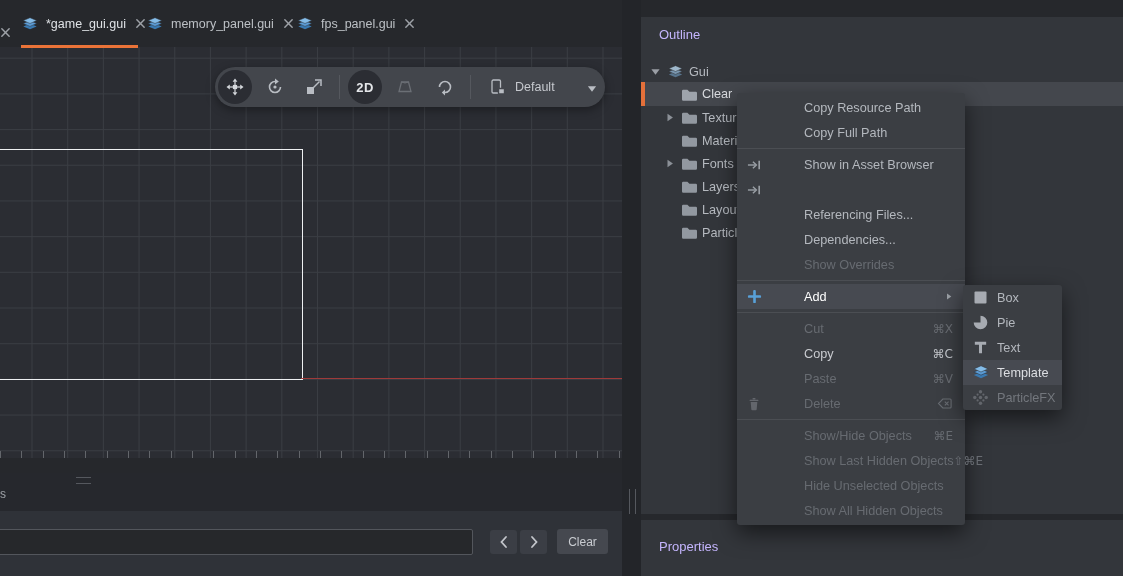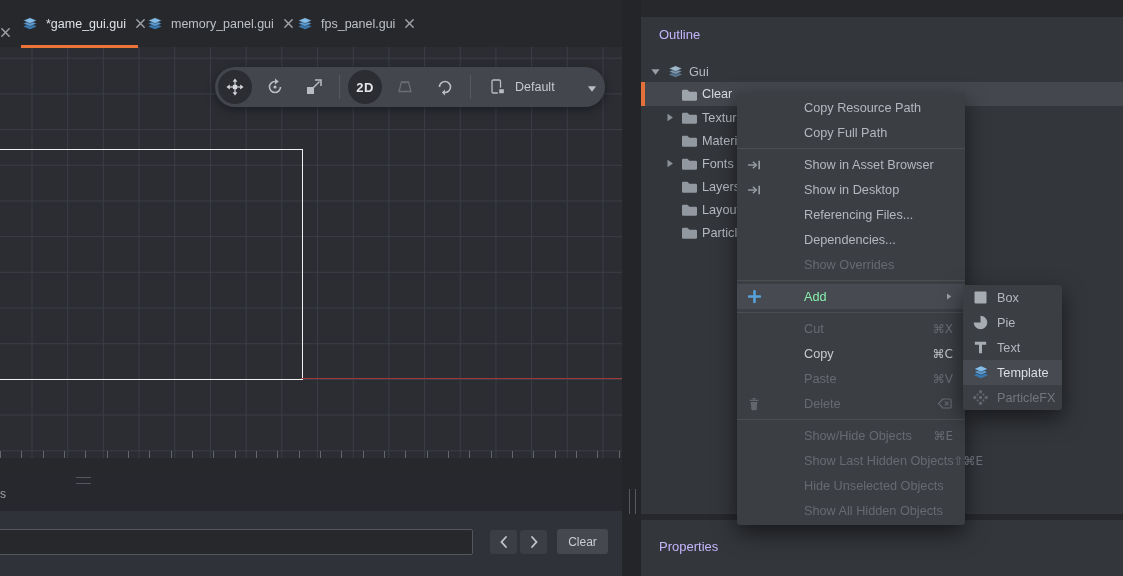--- a/index.html
+++ b/index.html
@@ -103,21 +103,21 @@
   
   .menu{position:absolute;left:737px;top:93px;width:228px;background:#3b3e43;border-radius:3px;
     padding:2px 0;box-shadow:0 8px 22px rgba(0,0,0,.55);z-index:20;}
   .mi{height:25px;display:flex;align-items:center;padding:0 12px 0 10px;font-size:12.7px;color:#b4b8be;}
   .mi .mi-ic{width:21px;height:16px;flex:none;display:flex;align-items:center;color:#9ba0a6;}
   .mi .mi-label{flex:1;white-space:nowrap;margin-left:36px;}
   .mi .mi-sc{font-size:12px;color:#c3c6cb;white-space:nowrap;font-family:"DejaVu Sans",sans-serif;}
   .mi.disabled{color:#676b71;}
   .mi.disabled .mi-sc{color:#686c72;}
   .mi.disabled .mi-ic{color:#63666c;}
-  .mi.hl{background:#474a51;color:#86efac;}
+  .mi.hl{background:#474a51;color:#ffffff;}
   .mi .mi-arrow{width:8px;color:#9ba0a6;margin-left:6px;}
   .mi.bright{color:#c9cbd0;justify-content:center;}
   .msep{height:1px;margin:3px 0;background:#4b4e53;}
 
   
   .submenu{position:absolute;left:963px;top:285px;width:99px;background:#3b3e43;border-radius:3px;
     padding:0 0;box-shadow:0 8px 22px rgba(0,0,0,.55);z-index:21;}
   .smi{height:25px;display:flex;align-items:center;padding:0 10px 0 9px;font-size:12.7px;color:#b4b8be;gap:8px;}
   .smi .smi-ic{width:17px;height:17px;flex:none;color:#a7abb2;}
   .smi.hl{background:#474a51;color:#dcdee2;}
@@ -456,21 +456,20 @@
           </svg>
         </span>
       <span class="mi-label">Show in Asset Browser</span>
     </div>
     <div class="mi">
       <span class="mi-ic">
           <svg width="15" height="16" viewBox="0 0 16 16">
             <use href="#i-jump"></use>
           </svg>
         </span>
-      <span class="mi-label">Show in Desktop</span>
     </div>
     <div class="mi">
       <span class="mi-ic"></span>
       <span class="mi-label">Referencing Files...</span>
     </div>
     <div class="mi">
       <span class="mi-ic"></span>
       <span class="mi-label">Dependencies...</span>
     </div>
     <div class="mi disabled">

